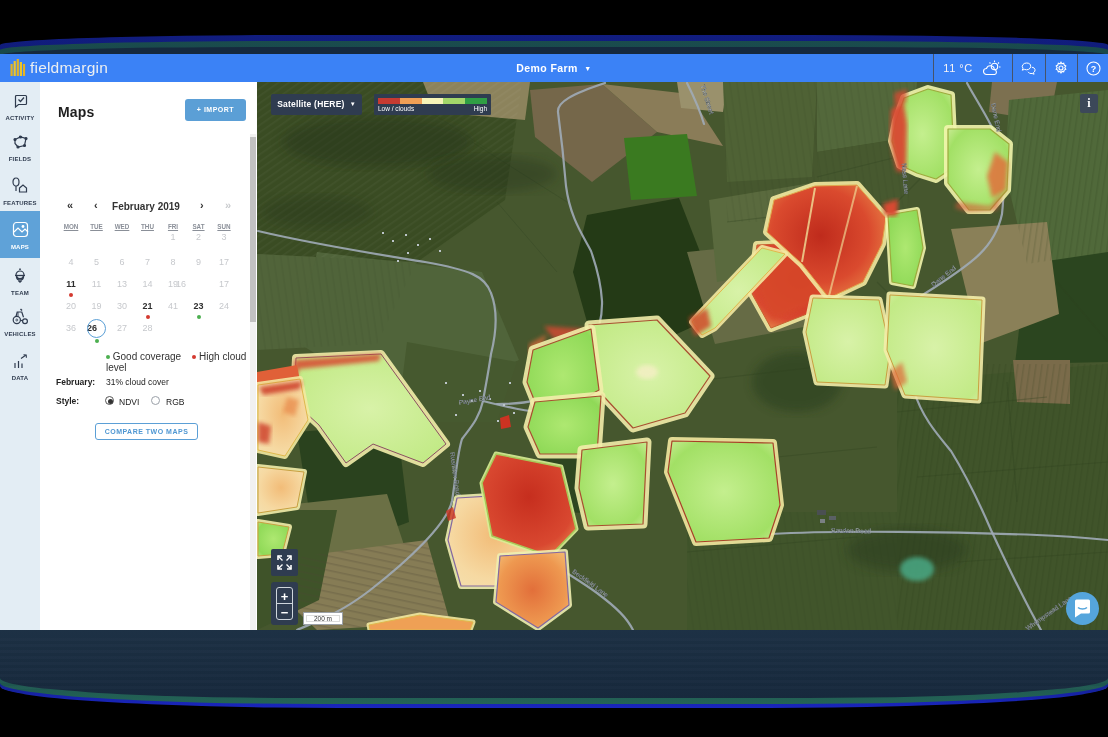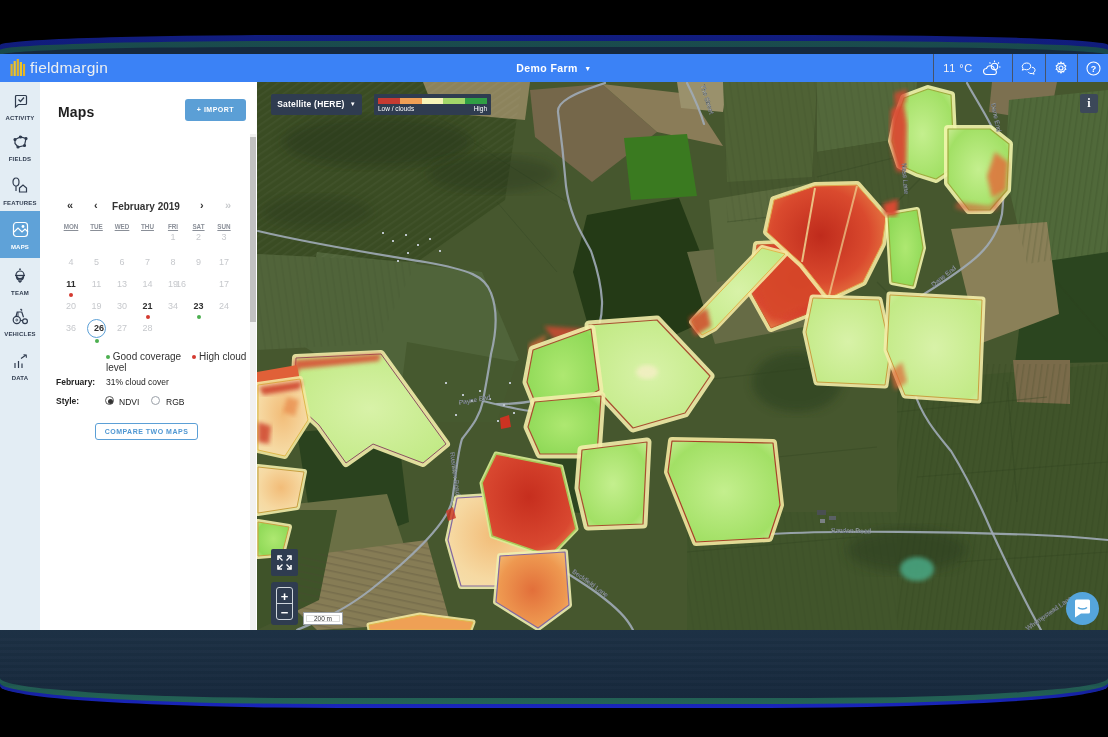--- a/index.html
+++ b/index.html
@@ -246,25 +246,25 @@
           <div class="d" style="left:43.5px;top:197px">11</div>
           <div class="d" style="left:69px;top:197px">13</div>
           <div class="d" style="left:94.5px;top:197px">14</div>
           <div class="d" style="left:120px;top:197px">19</div>
           <div class="d" style="left:128px;top:197px">16</div>
           <div class="d" style="left:171px;top:197px">17</div>
           <div class="d" style="left:18px;top:219px">20</div>
           <div class="d" style="left:43.5px;top:219px">19</div>
           <div class="d" style="left:69px;top:219px">30</div>
           <div class="d on" style="left:94.5px;top:219px">21</div>
-          <div class="d" style="left:120px;top:219px">34</div>
+          <div class="d" style="left:120px;top:219px">41</div>
           <div class="d on" style="left:145.5px;top:219px">23</div>
           <div class="d" style="left:171px;top:219px">24</div>
           <div class="d" style="left:18px;top:241px">36</div>
-          <div class="d on" style="left:46px;top:241px">26</div>
+          <div class="d on" style="left:39px;top:241px">26</div>
           <div class="d" style="left:69px;top:241px">27</div>
           <div class="d" style="left:94.5px;top:241px">28</div>
           <div class="dot r" style="left:29px;top:211px"></div>
           <div class="dot r" style="left:105.5px;top:233px"></div>
           <div class="dot g" style="left:156.5px;top:233px"></div>
           <div class="dot g" style="left:54.5px;top:257px"></div>
         </div>
       <div id="sel-circle"></div>
       <div id="cov-leg">
         <span class="leg-dot" style="background:#4caf50"></span> Good coverage&nbsp;&nbsp;&nbsp;

